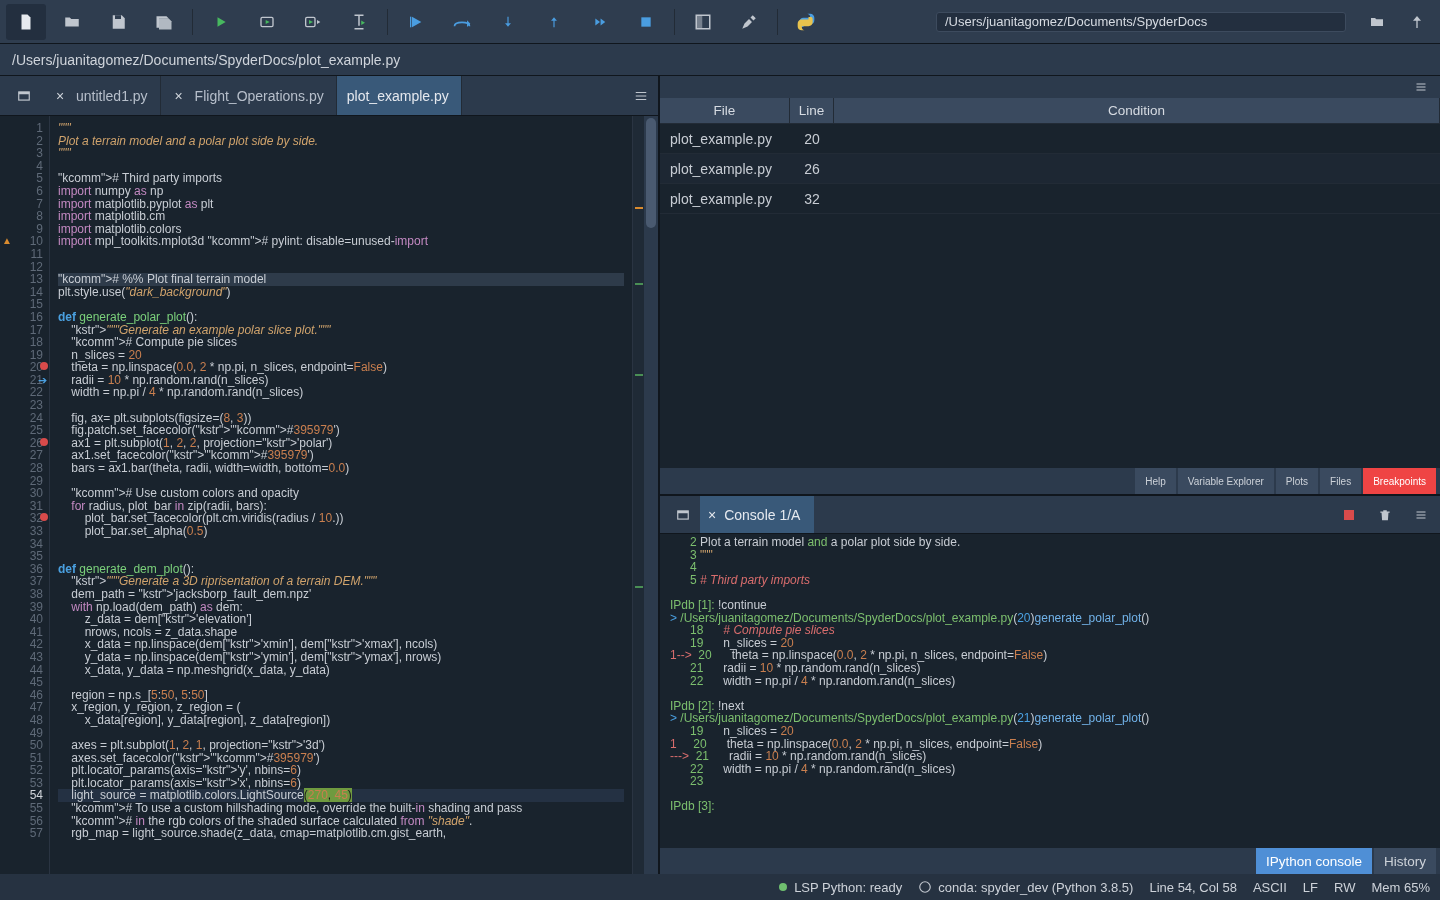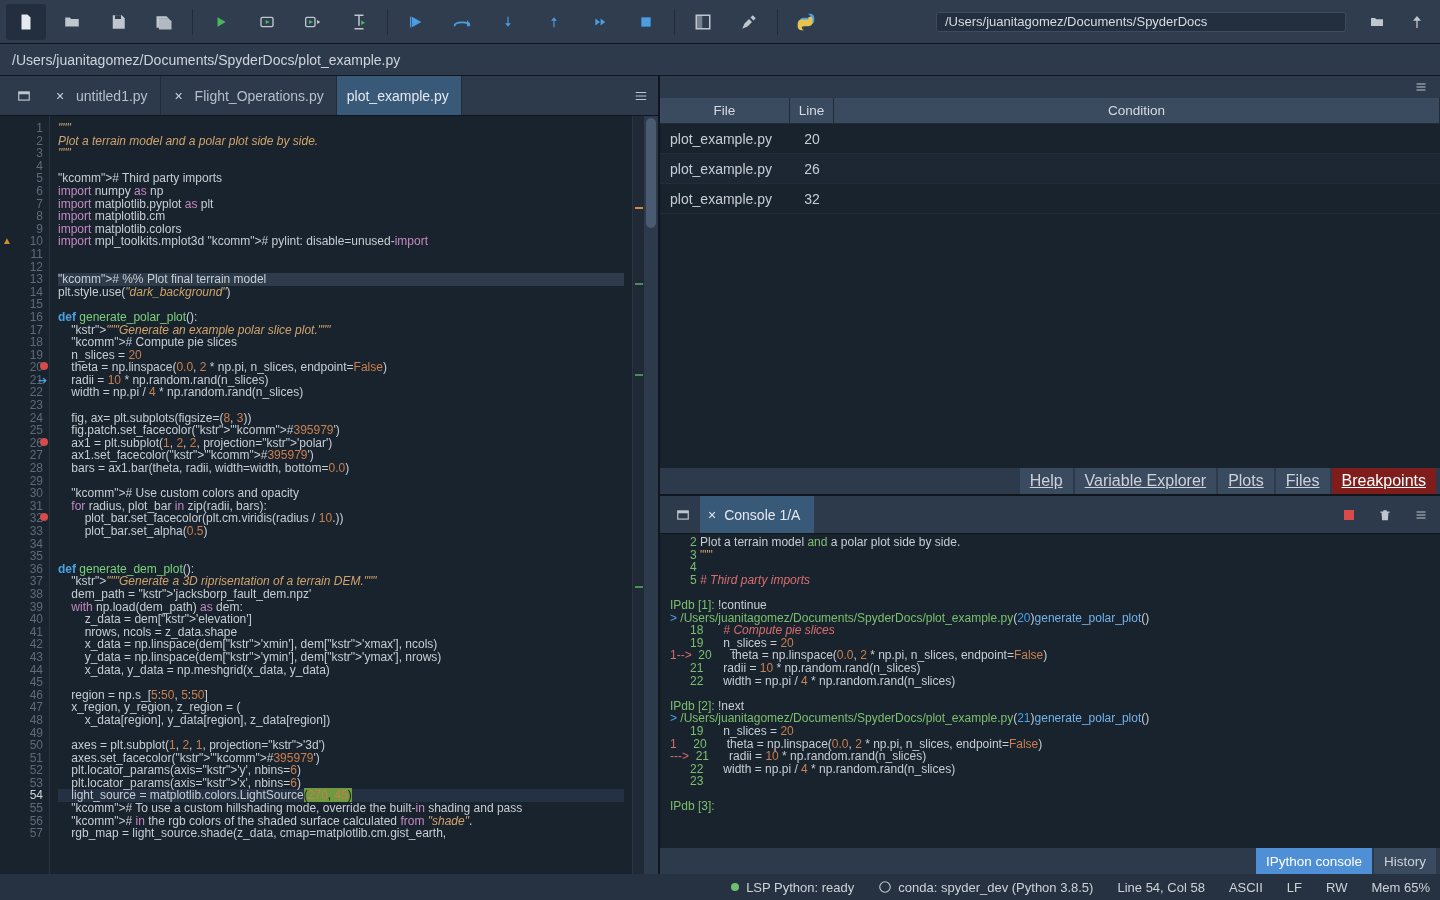--- a/index.html
+++ b/index.html
@@ -49,42 +49,42 @@
 .bptable{flex:1;background:#19232d;display:flex;flex-direction:column;font-size:14px;}
 .bptable .hdr{display:flex;background:#3a4a5f;height:26px;border-bottom:1px solid #222b36;}
 .bptable .hdr>div{border-right:1px solid #222b36;display:flex;align-items:center;justify-content:center;color:#d6dbe2;font-size:13.5px;}
 .bptable .row{display:flex;height:30px;align-items:center;border-bottom:1px solid #222b36;}
 .bptable .row.alt{background:#1d2733;}
 .bptable .row>div{padding:0 10px;}
 .bptable .c1{width:130px;}
 .bptable .c2{width:44px;text-align:center;}
 .bptable .c3{flex:1;}
 .panetabs{height:26px;background:#2c3a4c;display:flex;justify-content:flex-end;align-items:stretch;padding-right:4px;gap:2px;}
-.panetabs .pt{padding:0 10px;display:flex;align-items:center;font-size:16px;color:#cdd2d9;background:#3a4a5f;cursor:pointer;text-decoration:underline;}
-.panetabs .pt.active{background:#7f1d1d;color:#fff;}
+.panetabs .pt{padding:0 10px;display:flex;align-items:center;font-size:10px;color:#cdd2d9;background:#3a4a5f;cursor:pointer;}
+.panetabs .pt.active{background:#ef4444;color:#fff;}
 .consolepanel{flex:1;display:flex;flex-direction:column;background:#19232d;}
 .ctabbar{height:38px;background:#2c3a4c;display:flex;align-items:stretch;padding-left:6px;border-bottom:1px solid #10161d;}
 .ctabicon{width:34px;display:flex;align-items:center;justify-content:center;color:#c0c6ce;}
 .ctab{display:flex;align-items:center;gap:8px;padding:0 14px 0 8px;background:#395979;color:#e5e9ef;font-size:14px;}
 .cicons{margin-left:auto;display:flex;align-items:center;gap:18px;padding-right:10px;}
 .cicons .ci{width:18px;height:18px;display:flex;align-items:center;justify-content:center;color:#c0c6ce;cursor:pointer;}
 .consolebody{flex:1;padding:2px 10px;font-size:12px;line-height:12.6px;white-space:pre;overflow:hidden;position:relative;}
 .consolebody .cln{height:12.6px;}
 .cgrn{color:#7cbf6e;}
 .cred{color:#d96d6d;}
 .ccom{color:#d96d6d;font-style:italic;}
 .cblue{color:#4aa0e0;}
 .cnum{color:#c97f4f;}
 .chl{color:#c8cdd4;}
 .cbluefn{color:#71b2e8;}
 .cstr{color:#d0a36c;}
 .btabs{height:26px;background:#2c3a4c;display:flex;justify-content:flex-end;align-items:stretch;padding-right:4px;gap:2px;margin-top:12px;}
 .btabs .pt{padding:0 10px;display:flex;align-items:center;font-size:13.5px;color:#cdd2d9;background:#3a4a5f;cursor:pointer;}
 .btabs .pt.active{background:#4f8fd6;color:#fff;}
-.statusbar{height:26px;background:#263241;color:#cdd2d9;font-size:13px;display:flex;align-items:center;padding:0 10px;gap:24px;}
+.statusbar{height:26px;background:#263241;color:#cdd2d9;font-size:13px;display:flex;align-items:center;padding:0 10px;gap:16px;}
 .statusbar .sbi{display:flex;align-items:center;gap:6px;}
 </style>
 </head>
 <body>
 
 <div class="topbar">
   <div class="tb active">
       <svg width="18" height="18" viewBox="0 0 24 24">
         <path fill="#e6e9ee" d="M6 2h8l4 4v16H6z"></path>
       </svg>

